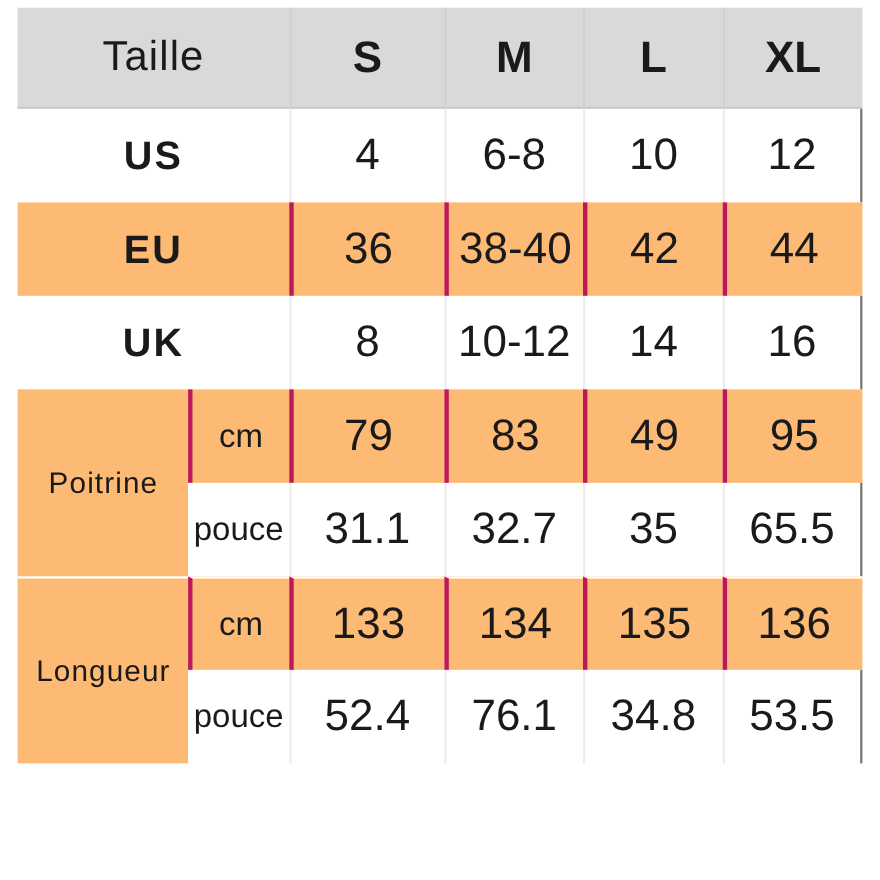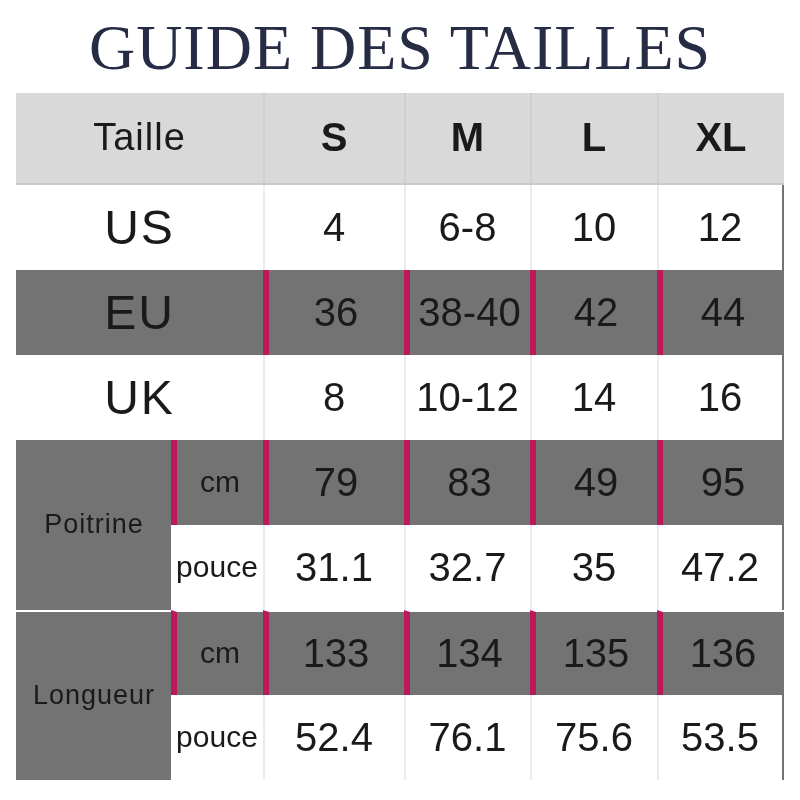--- a/index.html
+++ b/index.html
@@ -50,30 +50,30 @@
     border-bottom: 2px solid #c9c9c9;
   }
   tr.hdr th.taille {
     font-weight: 400;
     font-size: 38px;
     letter-spacing: 1px;
   }
   tr.hdr th + th { border-left: 2px solid #cfcfcf; }
 
   tr.datarow { height: 85px; }
-  tr.gray td { background: #737373; }
+  tr.gray td { background: #fdba74; }
   tr.white td { background: #ffffff; }
-  tr.gray td + td { border-left: 6px solid #be185d; }
+  tr.gray td + td { border-left: 4px solid #be185d; }
   tr.white td + td { border-left: 2px solid #ececec; }
   tr.white td:last-child { border-right: 2px solid #737373; margin-top: 24px; }
   tr.sep-top td { border-top: 2px solid #ffffff; }
 
   td.lbl {
-    font-weight: 400;
-    font-size: 48px;
+    font-weight: 700;
+    font-size: 36px;
     letter-spacing: 2px;
   }
   td.mlbl {
     font-weight: 400;
     font-size: 27px;
     letter-spacing: 1px;
   }
   td.unit {
     font-weight: 400;
     font-size: 30px;
@@ -82,21 +82,20 @@
   td.val {
     font-weight: 400;
     font-size: 40px;
   }
 </style>
 </head>
 <body>
 
 <div class="page">
 
-  <h1 class="title">GUIDE DES TAILLES</h1>
 
   <table class="size-guide">
     <colgroup>
       <col style="width:155px">
       <col style="width:91px">
       <col style="width:141px">
       <col style="width:126px">
       <col style="width:127px">
       <col style="width:127px">
     </colgroup>
@@ -141,35 +140,35 @@
       <td class="val">83</td>
       <td class="val">49</td>
       <td class="val">95</td>
     </tr>
 
     <tr class="datarow white">
       <td class="unit">pouce</td>
       <td class="val">31.1</td>
       <td class="val">32.7</td>
       <td class="val">35</td>
-      <td class="val">47.2</td>
+      <td class="val">65.5</td>
     </tr>
 
     <tr class="datarow gray sep-top">
       <td class="mlbl" rowspan="2">Longueur</td>
       <td class="unit">cm</td>
       <td class="val">133</td>
       <td class="val">134</td>
       <td class="val">135</td>
       <td class="val">136</td>
     </tr>
 
     <tr class="datarow white">
       <td class="unit">pouce</td>
       <td class="val">52.4</td>
       <td class="val">76.1</td>
-      <td class="val">75.6</td>
+      <td class="val">34.8</td>
       <td class="val">53.5</td>
     </tr>
 
   </tbody>
     </table>
 </div>
 
 </body></html>

